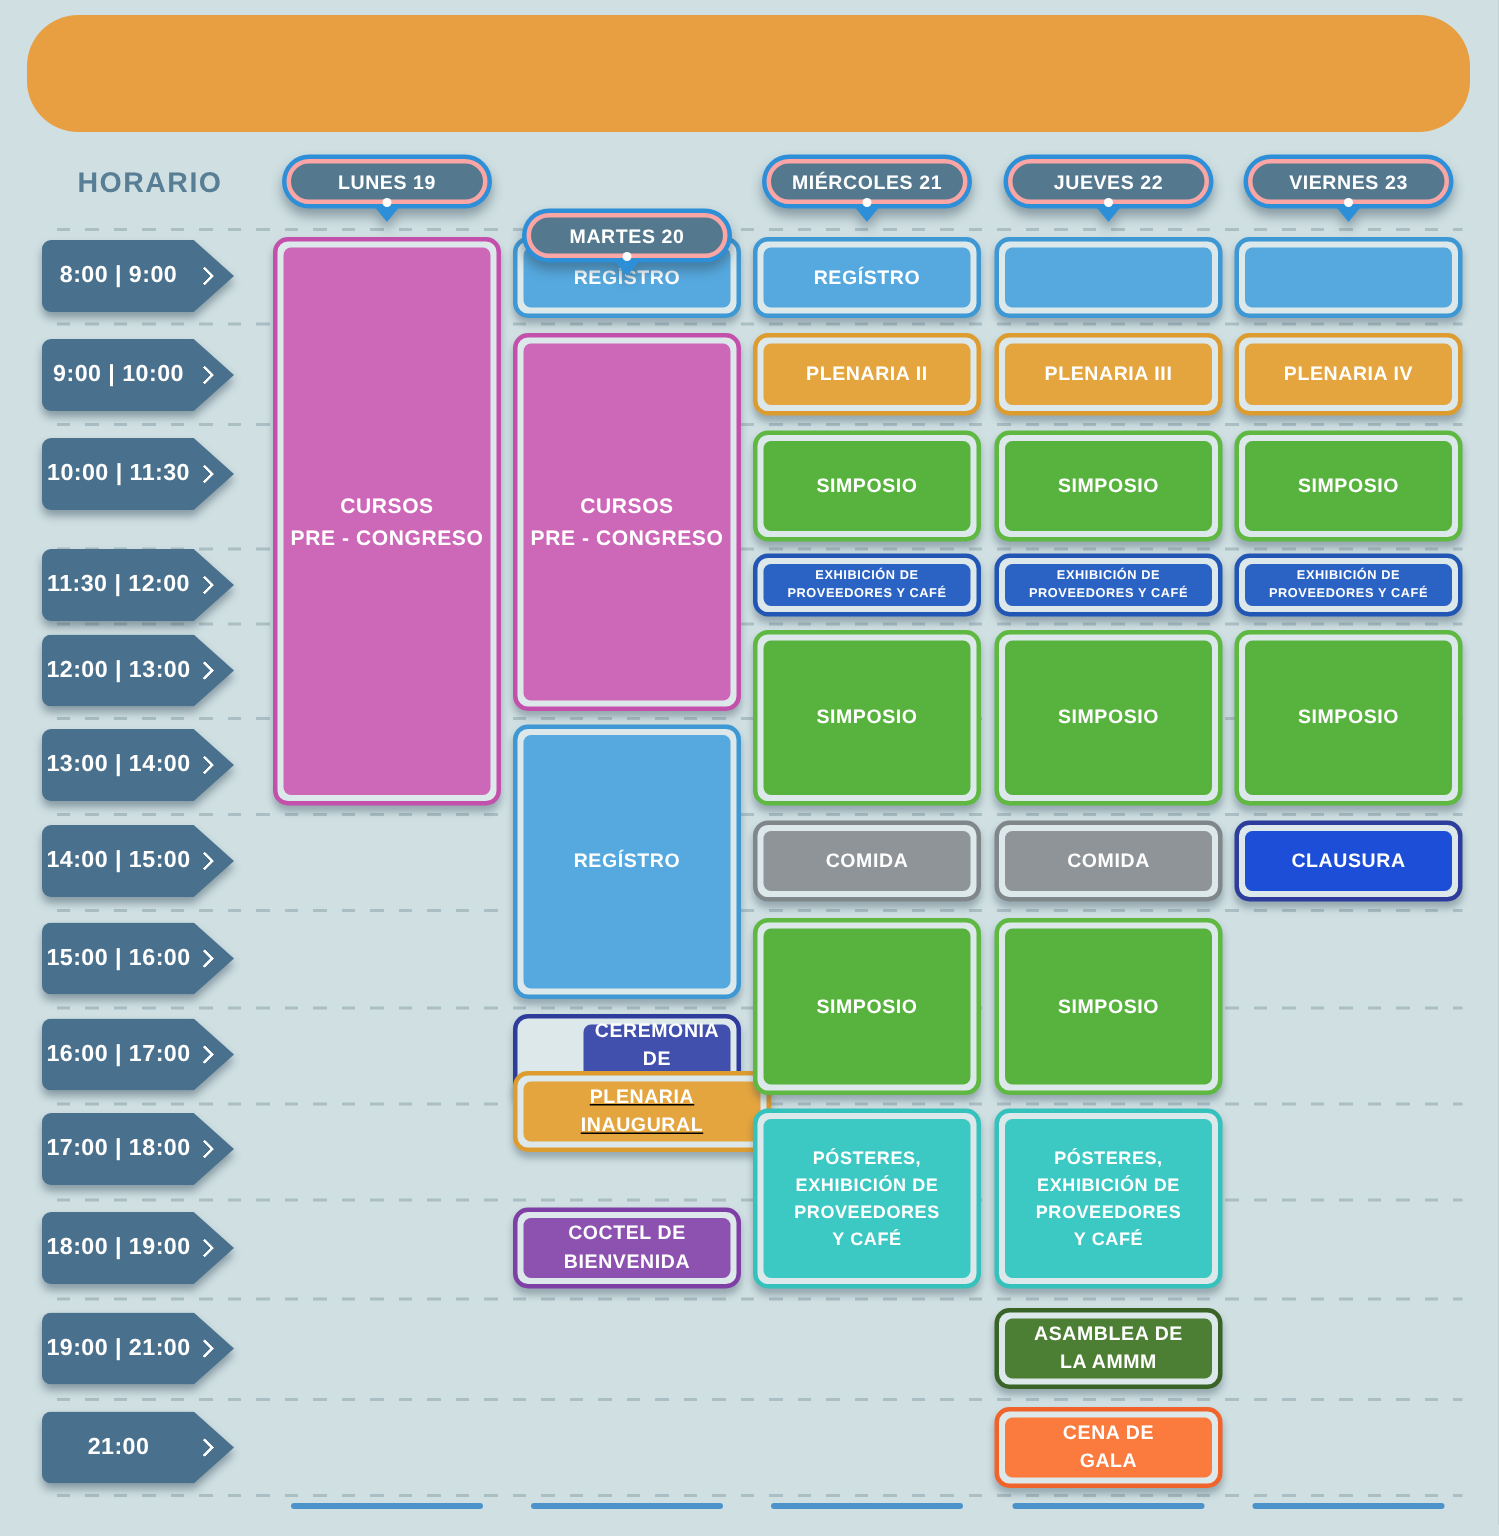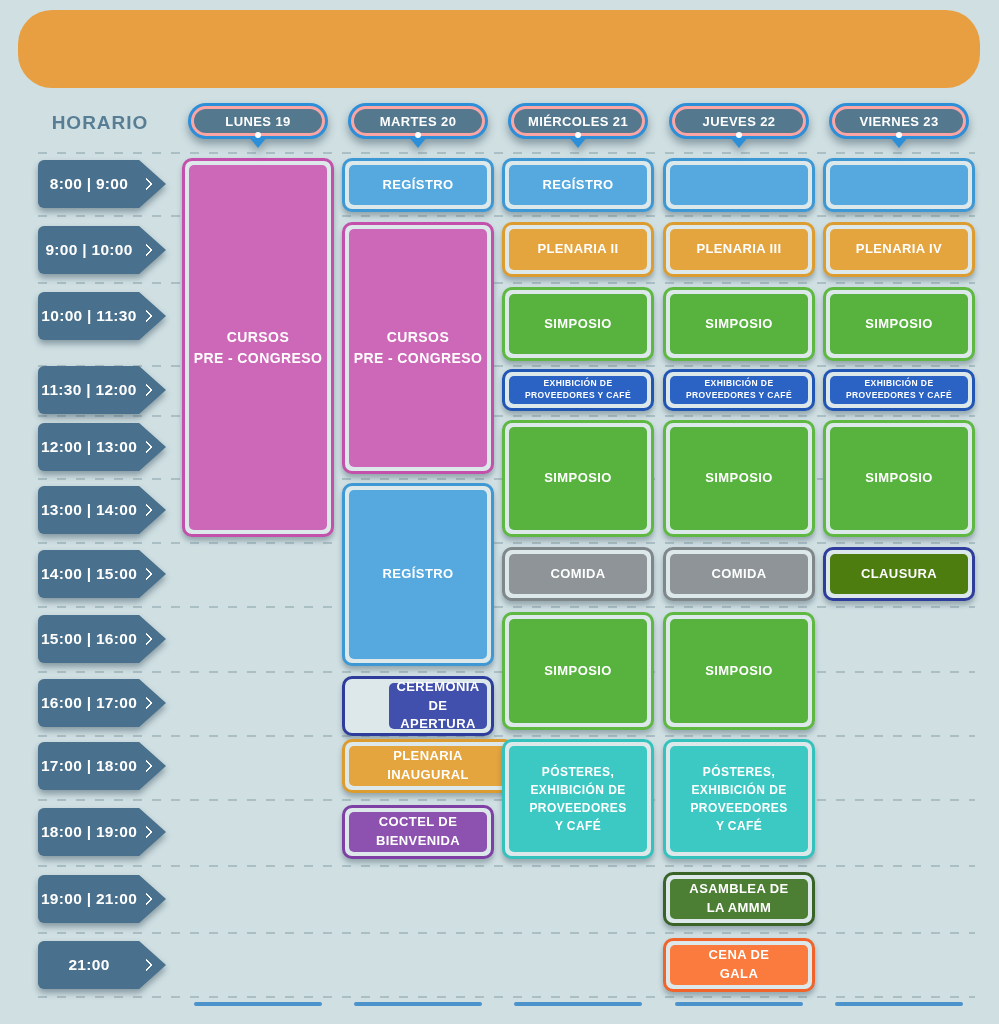--- a/index.html
+++ b/index.html
@@ -46,21 +46,21 @@
     position:absolute; left:50%; top:100%; transform:translateX(-50%); margin-top:-2px;
     width:0; height:0; border-left:9px solid transparent; border-right:9px solid transparent;
     border-top:11px solid var(--pill-outer);
   }
   .pill-dot {
     position:absolute; left:50%; bottom:1px; transform:translateX(-50%);
     width:6px; height:6px; border-radius:50%; background:#fff; z-index:2;
   }
   
   .time-wrap {
-    position:absolute; left:38px; width:128px; height:48px; z-index:4;
+    position:absolute; left:28px; width:128px; height:48px; z-index:4;
     filter: drop-shadow(0 4px 3px rgba(46,68,84,.45));
   }
   .time-body {
     position:relative; width:100%; height:100%; background: var(--time-fill);
     clip-path: polygon(0 0, 79% 0, 100% 50%, 79% 100%, 0 100%);
     border-radius:6px; color:#fff; font-weight:700; font-size:15.5px;
     letter-spacing:.3px; display:flex; align-items:center; justify-content:center;
     padding-right:26px;
   }
   .time-arrow {
@@ -133,21 +133,21 @@
         <div class="ev-inner" style="background: rgb(205, 104, 184);">CURSOS
 PRE - CONGRESO</div>
       </div>
       <div class="ev txt-md" style="left: 342px; top: 483px; width: 152px; height: 183px; border-color: rgb(62, 152, 212);">
         <div class="ev-inner" style="background: rgb(85, 169, 223);">REGÍSTRO</div>
       </div>
       <div class="ev txt-md" style="left: 342px; top: 676px; width: 152px; height: 60px; border-color: rgb(46, 61, 155); padding-left: 44px;">
         <div class="ev-inner" style="background: rgb(65, 80, 172);">CEREMONIA DE
 APERTURA</div>
       </div>
-      <div class="ev txt-md" style="left: 342px; top: 739px; width: 172px; height: 54px; border-color: rgb(221, 156, 48);">
+      <div class="ev txt-md" style="left: 342px; top: 714px; width: 172px; height: 54px; border-color: rgb(221, 156, 48); text-decoration: underline;">
         <div class="ev-inner" style="background: rgb(228, 164, 62);">PLENARIA
 INAUGURAL</div>
       </div>
       <div class="ev txt-md" style="left: 342px; top: 805px; width: 152px; height: 54px; border-color: rgb(126, 64, 165);">
         <div class="ev-inner" style="background: rgb(141, 82, 176);">COCTEL DE
 BIENVENIDA</div>
       </div>
       <div class="ev txt-md" style="left: 502px; top: 158px; width: 152px; height: 54px; border-color: rgb(62, 152, 212);">
         <div class="ev-inner" style="background: rgb(85, 169, 223);">REGÍSTRO</div>
       </div>
@@ -222,21 +222,21 @@
         <div class="ev-inner" style="background: rgb(87, 179, 62);">SIMPOSIO</div>
       </div>
       <div class="ev txt-sm" style="left: 823px; top: 369px; width: 152px; height: 42px; border-color: rgb(34, 86, 180);">
         <div class="ev-inner" style="background: rgb(43, 99, 197);">EXHIBICIÓN DE
 PROVEEDORES Y CAFÉ</div>
       </div>
       <div class="ev txt-md" style="left: 823px; top: 420px; width: 152px; height: 117px; border-color: rgb(94, 184, 65);">
         <div class="ev-inner" style="background: rgb(87, 179, 62);">SIMPOSIO</div>
       </div>
       <div class="ev txt-md" style="left: 823px; top: 547px; width: 152px; height: 54px; border-color: rgb(46, 61, 155);">
-        <div class="ev-inner" style="background: #4d7c0f; text-align: center;">CLAUSURA</div>
+        <div class="ev-inner" style="background: #1d4ed8; text-align: center;">CLAUSURA</div>
       </div>
     </div>
   <div id="times">
       <div class="time-wrap" style="top: 160px;">
         <div class="time-body">8:00 | 9:00</div>
         <span class="time-arrow"></span>
       </div>
       <div class="time-wrap" style="top: 226px;">
         <div class="time-body">9:00 | 10:00</div>
         <span class="time-arrow"></span>
@@ -287,21 +287,21 @@
       </div>
     </div>
   <div id="pills">
       <div class="pill-wrap" style="left: 188px;">
         <div class="pill-body">
           <div class="pill-inner">LUNES 19</div>
           <div class="pill-dot"></div>
         </div>
         <div class="pill-tail"></div>
       </div>
-      <div class="pill-wrap" style="left: 348px;">
+      <div class="pill-wrap" style="left: 348px; margin-top: 36px;">
         <div class="pill-body">
           <div class="pill-inner">MARTES 20</div>
           <div class="pill-dot"></div>
         </div>
         <div class="pill-tail"></div>
       </div>
       <div class="pill-wrap" style="left: 508px;">
         <div class="pill-body">
           <div class="pill-inner">MIÉRCOLES 21</div>
           <div class="pill-dot"></div>

